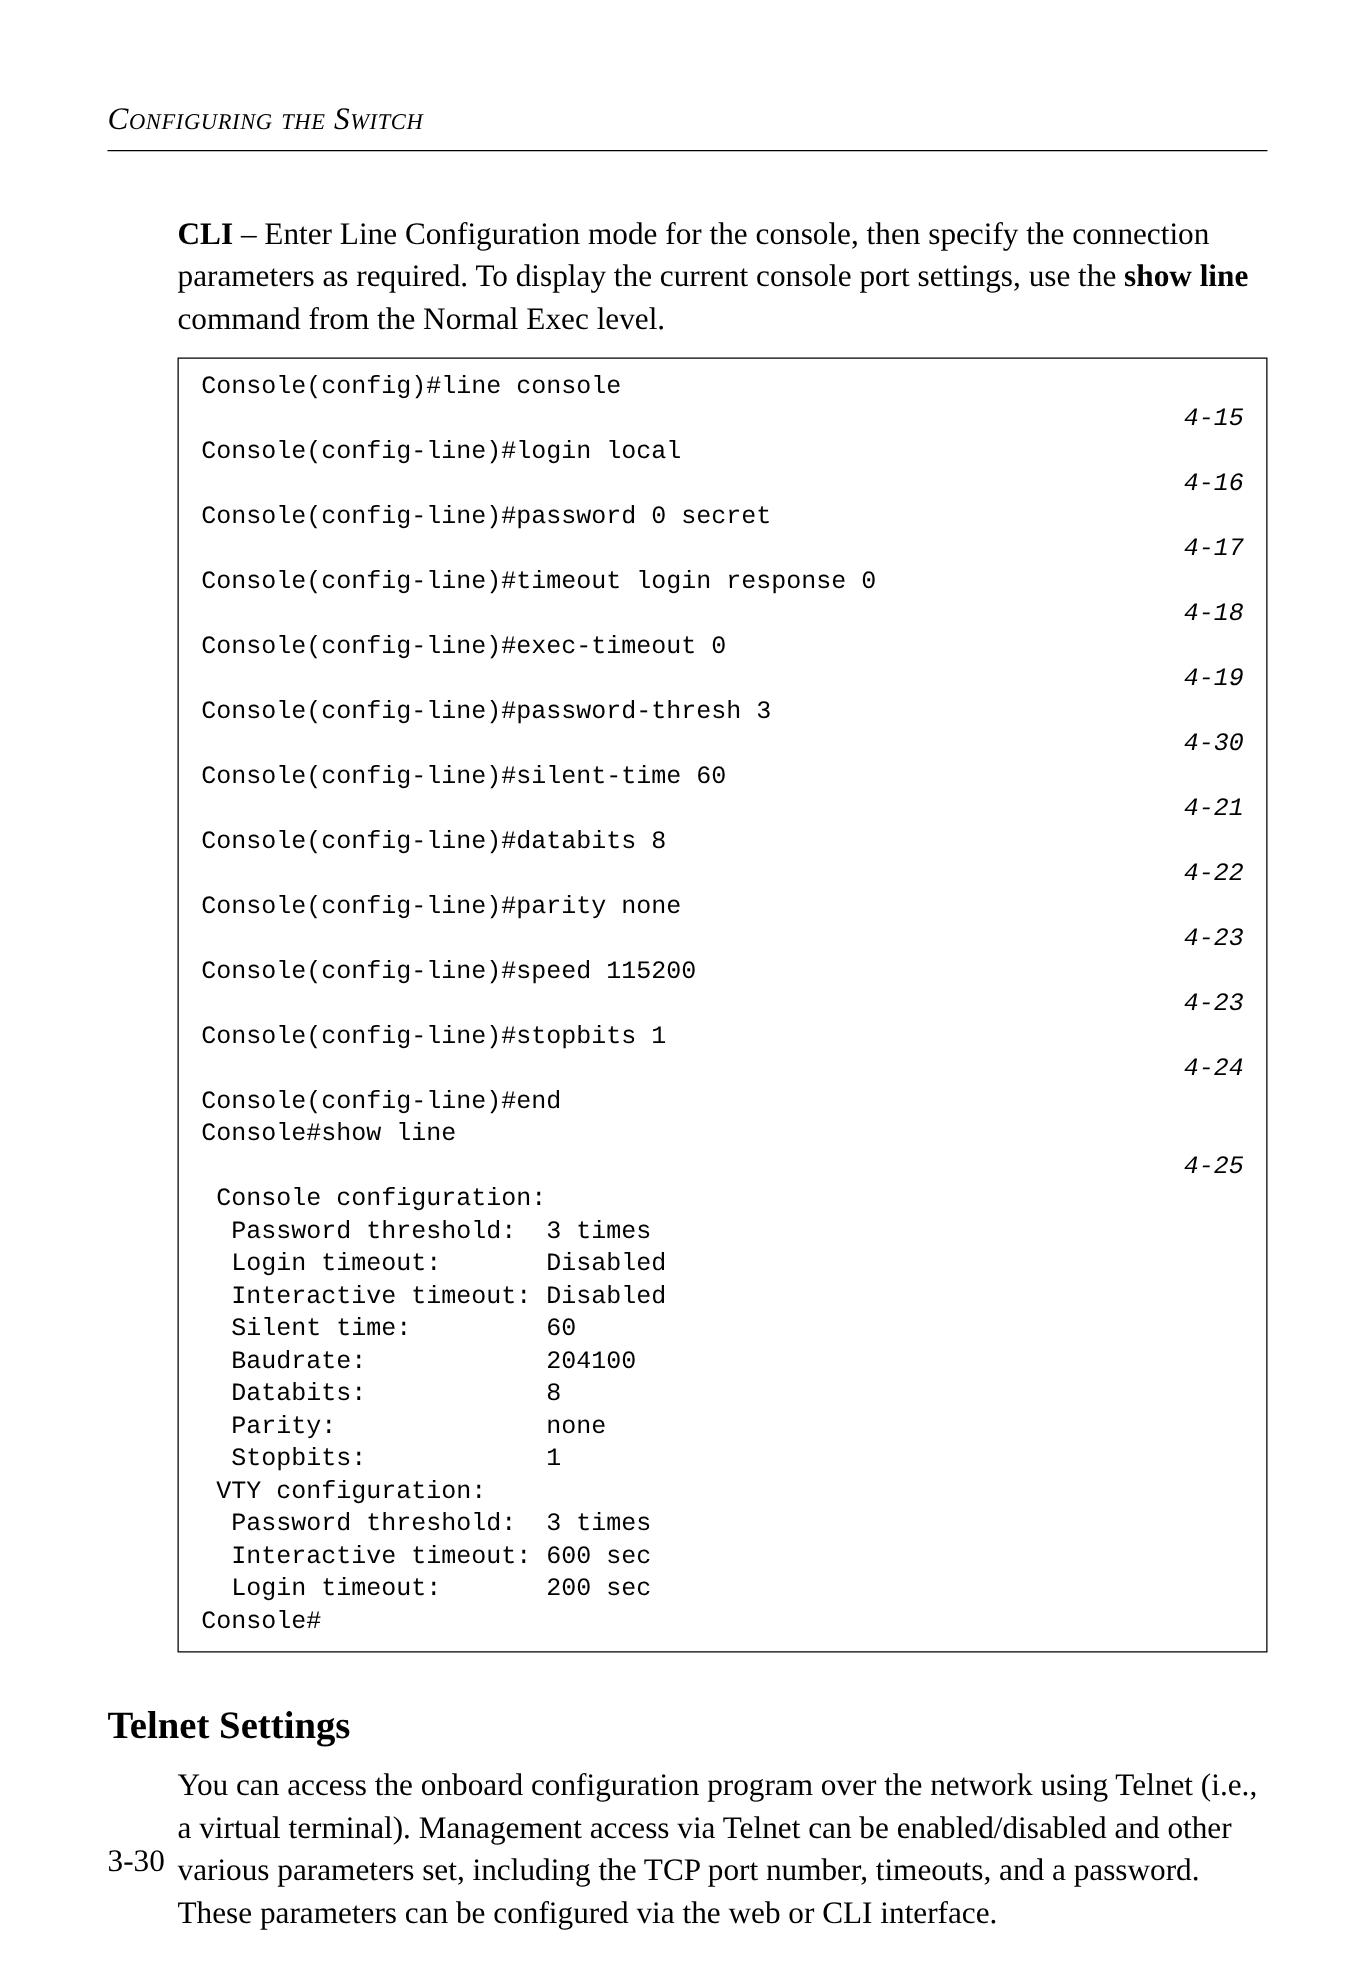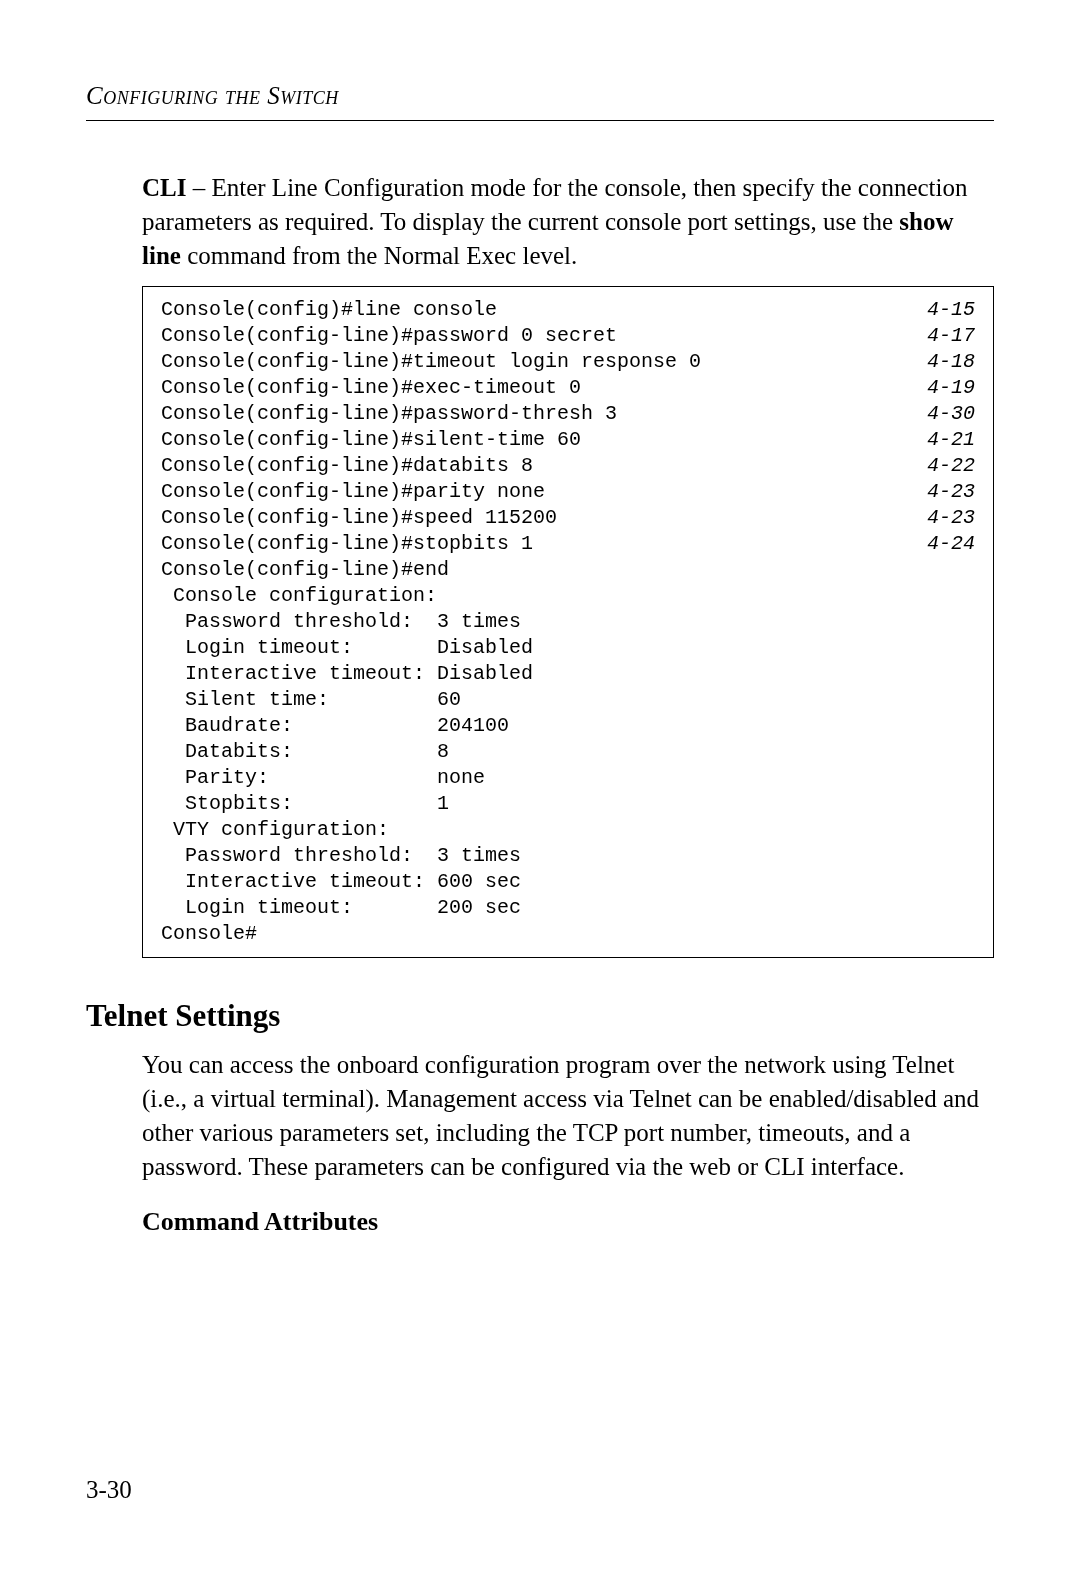--- a/index.html
+++ b/index.html
@@ -10,21 +10,21 @@
     width: 1080px;
     height: 1570px;
     font-family: Garamond, "Times New Roman", Georgia, serif;
     color: #000;
   }
   .page {
     position: relative;
     width: 1080px;
     height: 1570px;
     box-sizing: border-box;
-    padding: 82px 86px 70px 86px;
+    padding: 82px 66px 70px 86px;
   }
   .running-head {
     font-variant: small-caps;
     font-style: italic;
     font-family: Garamond, Georgia, serif;
     letter-spacing: 0.5px;
     font-size: 25px;
     margin-bottom: 10px;
   }
   .rule {
@@ -48,20 +48,21 @@
     font-family: "Courier New", Courier, monospace;
     font-size: 20px;
     line-height: 1.3;
     position: relative;
     box-sizing: border-box;
   }
   .code-row {
     display: flex;
     justify-content: space-between;
     white-space: pre;
+    flex-direction: column;
   }
   .code-row .cmd { flex: 1; }
   .code-row .ref {
     font-style: italic;
     padding-right: 4px;
     min-width: 60px;
     text-align: right;
   }
   .h2 {
     font-size: 31px;
@@ -109,30 +110,32 @@
   <hr class="rule">
 
   <div class="content">
 
     <p class="para">
       <span class="bold">CLI</span><span> – Enter Line Configuration mode for the console, then specify the connection parameters as required. To display the current console port settings, use the </span><span class="bold">show line</span><span> command from the Normal Exec level.</span>
     </p>
 
     <div class="code-box" id="cli-box">
         <div class="code-row"><span class="cmd">Console(config)#line console</span><span class="ref">4-15</span></div>
+        <div class="code-row"><span class="cmd">Console(config-line)#login local</span><span class="ref">4-16</span></div>
         <div class="code-row"><span class="cmd">Console(config-line)#password 0 secret</span><span class="ref">4-17</span></div>
         <div class="code-row"><span class="cmd">Console(config-line)#timeout login response 0</span><span class="ref">4-18</span></div>
         <div class="code-row"><span class="cmd">Console(config-line)#exec-timeout 0</span><span class="ref">4-19</span></div>
         <div class="code-row"><span class="cmd">Console(config-line)#password-thresh 3</span><span class="ref">4-30</span></div>
         <div class="code-row"><span class="cmd">Console(config-line)#silent-time 60</span><span class="ref">4-21</span></div>
         <div class="code-row"><span class="cmd">Console(config-line)#databits 8</span><span class="ref">4-22</span></div>
         <div class="code-row"><span class="cmd">Console(config-line)#parity none</span><span class="ref">4-23</span></div>
         <div class="code-row"><span class="cmd">Console(config-line)#speed 115200</span><span class="ref">4-23</span></div>
         <div class="code-row"><span class="cmd">Console(config-line)#stopbits 1</span><span class="ref">4-24</span></div>
         <div class="code-row"><span class="cmd">Console(config-line)#end</span><span class="ref"></span></div>
+        <div class="code-row"><span class="cmd">Console#show line</span><span class="ref">4-25</span></div>
         <div class="code-row"><span class="cmd"> Console configuration:</span><span class="ref"></span></div>
         <div class="code-row"><span class="cmd">  Password threshold:  3 times</span><span class="ref"></span></div>
         <div class="code-row"><span class="cmd">  Login timeout:       Disabled</span><span class="ref"></span></div>
         <div class="code-row"><span class="cmd">  Interactive timeout: Disabled</span><span class="ref"></span></div>
         <div class="code-row"><span class="cmd">  Silent time:         60</span><span class="ref"></span></div>
         <div class="code-row"><span class="cmd">  Baudrate:            204100</span><span class="ref"></span></div>
         <div class="code-row"><span class="cmd">  Databits:            8</span><span class="ref"></span></div>
         <div class="code-row"><span class="cmd">  Parity:              none</span><span class="ref"></span></div>
         <div class="code-row"><span class="cmd">  Stopbits:            1</span><span class="ref"></span></div>
         <div class="code-row"><span class="cmd"></span><span class="ref"></span></div>

